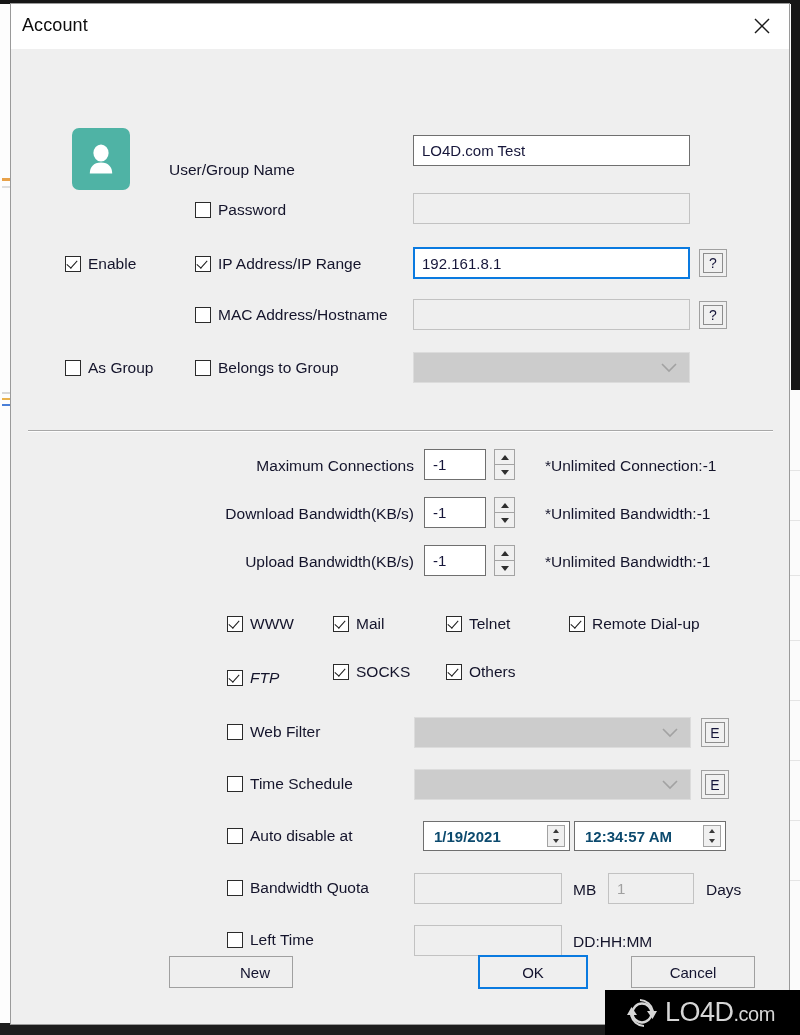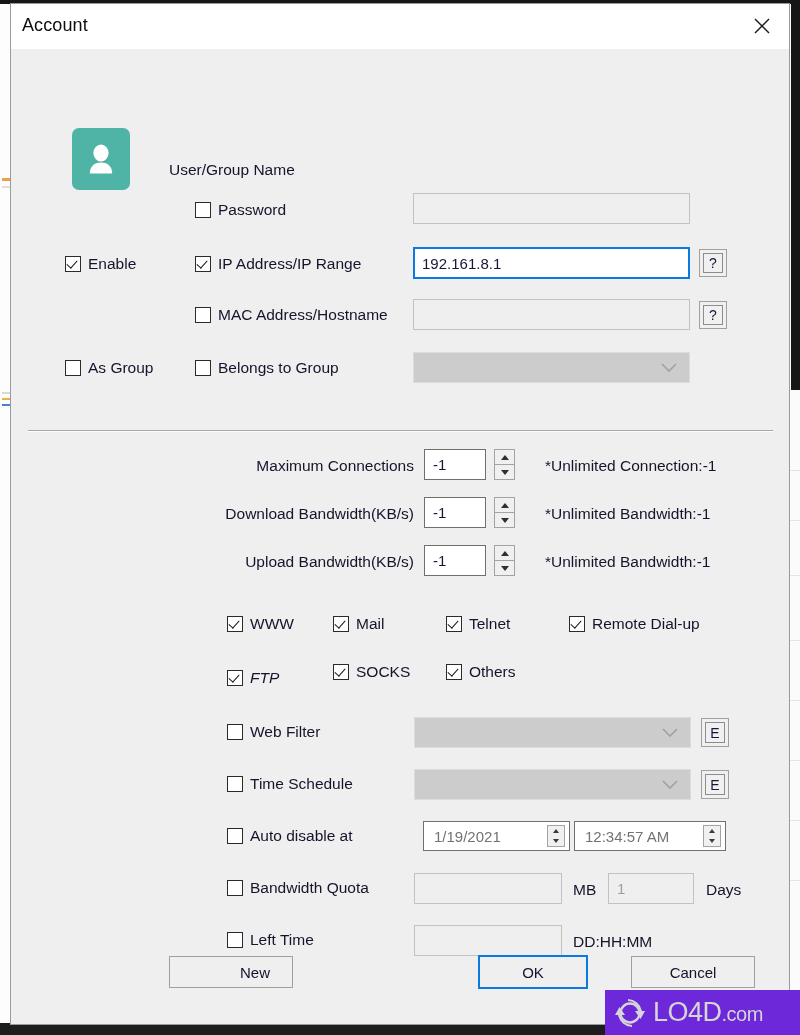--- a/index.html
+++ b/index.html
@@ -278,21 +278,22 @@
     box-sizing: border-box;
     background: #ffffff;
     border: 1px solid #6f6f6f;
     display: flex;
     align-items: center;
     justify-content: space-between;
     padding: 0 4px 0 10px;
   }
   .dtp .dval {
     font-size: 15px;
-    color: #737373;
+    color: #0c4a6e;
+    font-weight: bold;
   }
   .dtp .spin2 {
     width: 18px;
     height: 22px;
     display: flex;
     flex-direction: column;
     border: 1px solid #a3a3a3;
     box-sizing: border-box;
     background: #f0f0f0;
   }
@@ -345,24 +346,24 @@
     border: 2px solid #0a7ae0;
   }
 
   
   .watermark {
     position: absolute;
     left: 605px;
     top: 990px;
     width: 195px;
     height: 45px;
-    background: #6d28d9;
-    display: flex;
-    align-items: center;
-    padding-left: 8px;
+    background: #000000;
+    display: flex;
+    align-items: center;
+    padding-left: 20px;
     box-sizing: border-box;
     z-index: 40;
   }
   .wm-text {
     font-size: 27px;
     color: #d6d6d6;
     letter-spacing: -0.5px;
     margin-left: 6px;
     font-family: "Liberation Sans", sans-serif;
   }
@@ -408,20 +409,21 @@
   <div class="body-area">
 
     <div class="avatar">
       <svg width="30" height="32" viewBox="0 0 30 32">
         <ellipse cx="15" cy="10" rx="7.6" ry="8.6" fill="#ffffff"></ellipse>
         <path d="M15 19.5 C7.5 19.5 3.8 24.2 3.8 30.5 L26.2 30.5 C26.2 24.2 22.5 19.5 15 19.5 Z" fill="#ffffff"></path>
       </svg>
     </div>
 
     <div class="lbl" style="left:158px; top:112px;">User/Group Name</div>
+    <div class="tb" style="left:402px; top:86px; width:277px; height:31px;">LO4D.com Test</div>
 
     <div class="cbrow" style="left:164px; top:152px;">
       <span class="cb"></span>
       <span class="cbl">Password</span>
     </div>
     <div class="tb disabled" style="left:402px; top:144px; width:277px; height:31px;"></div>
 
     <div class="cbrow" style="left:34px; top:206px;">
       <span class="cb checked"></span>
       <span class="cbl">Enable</span>

